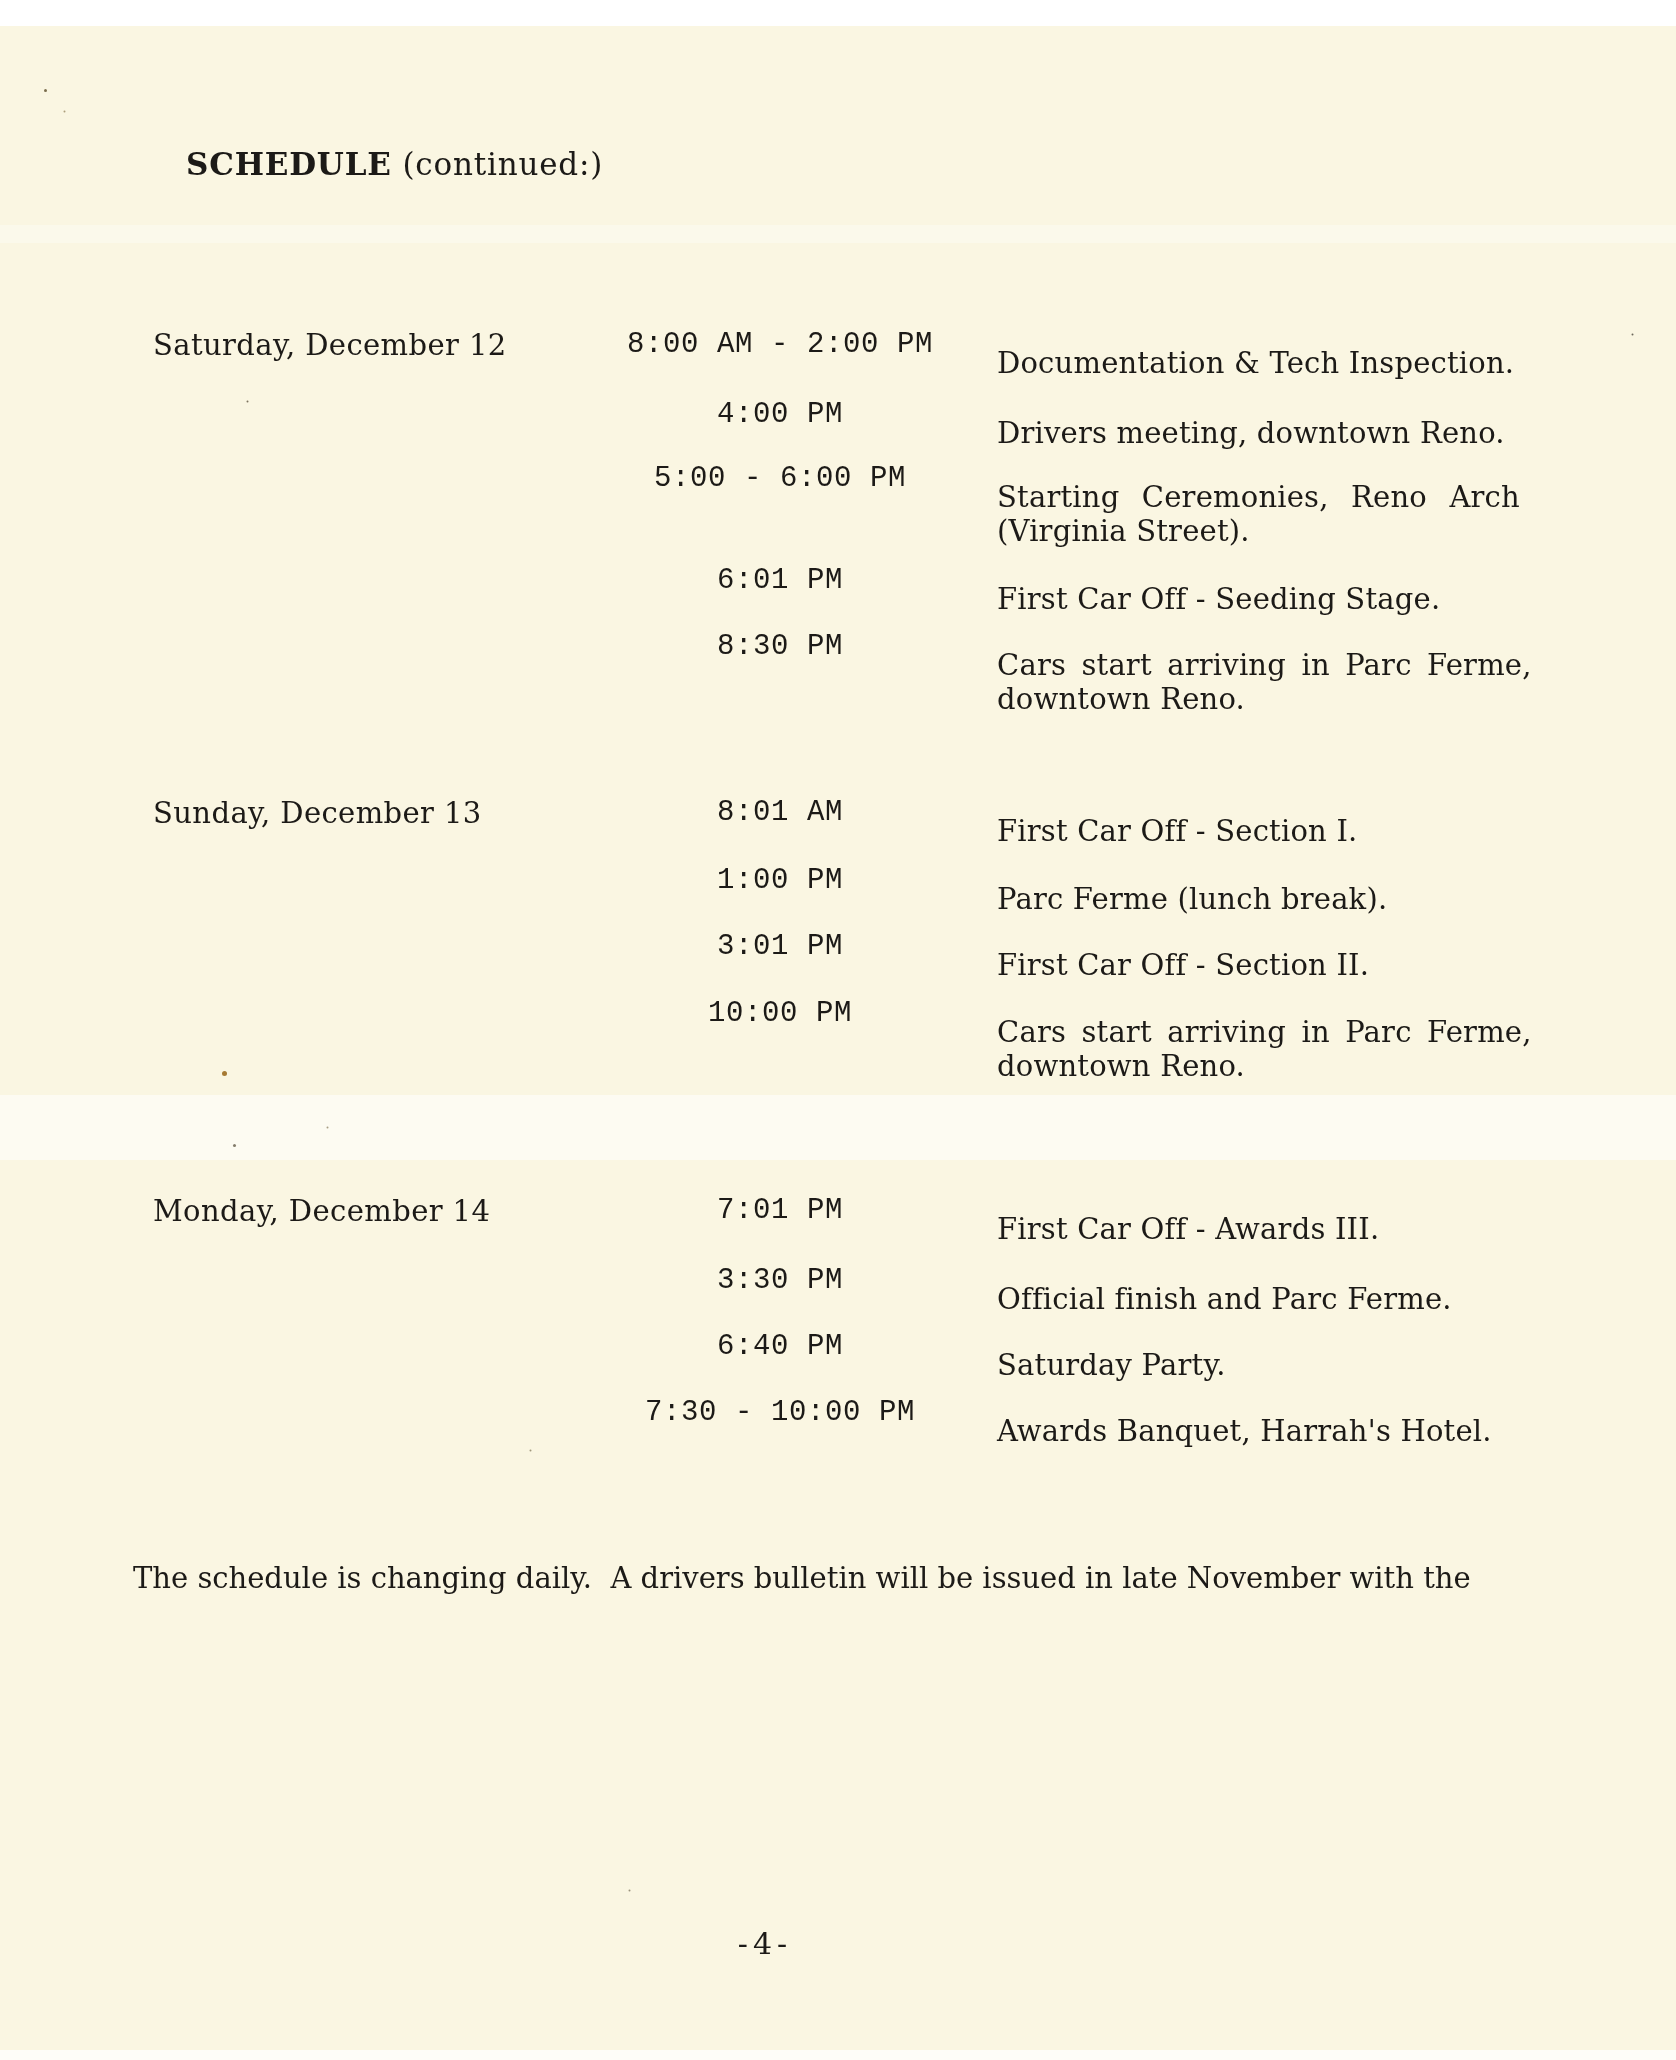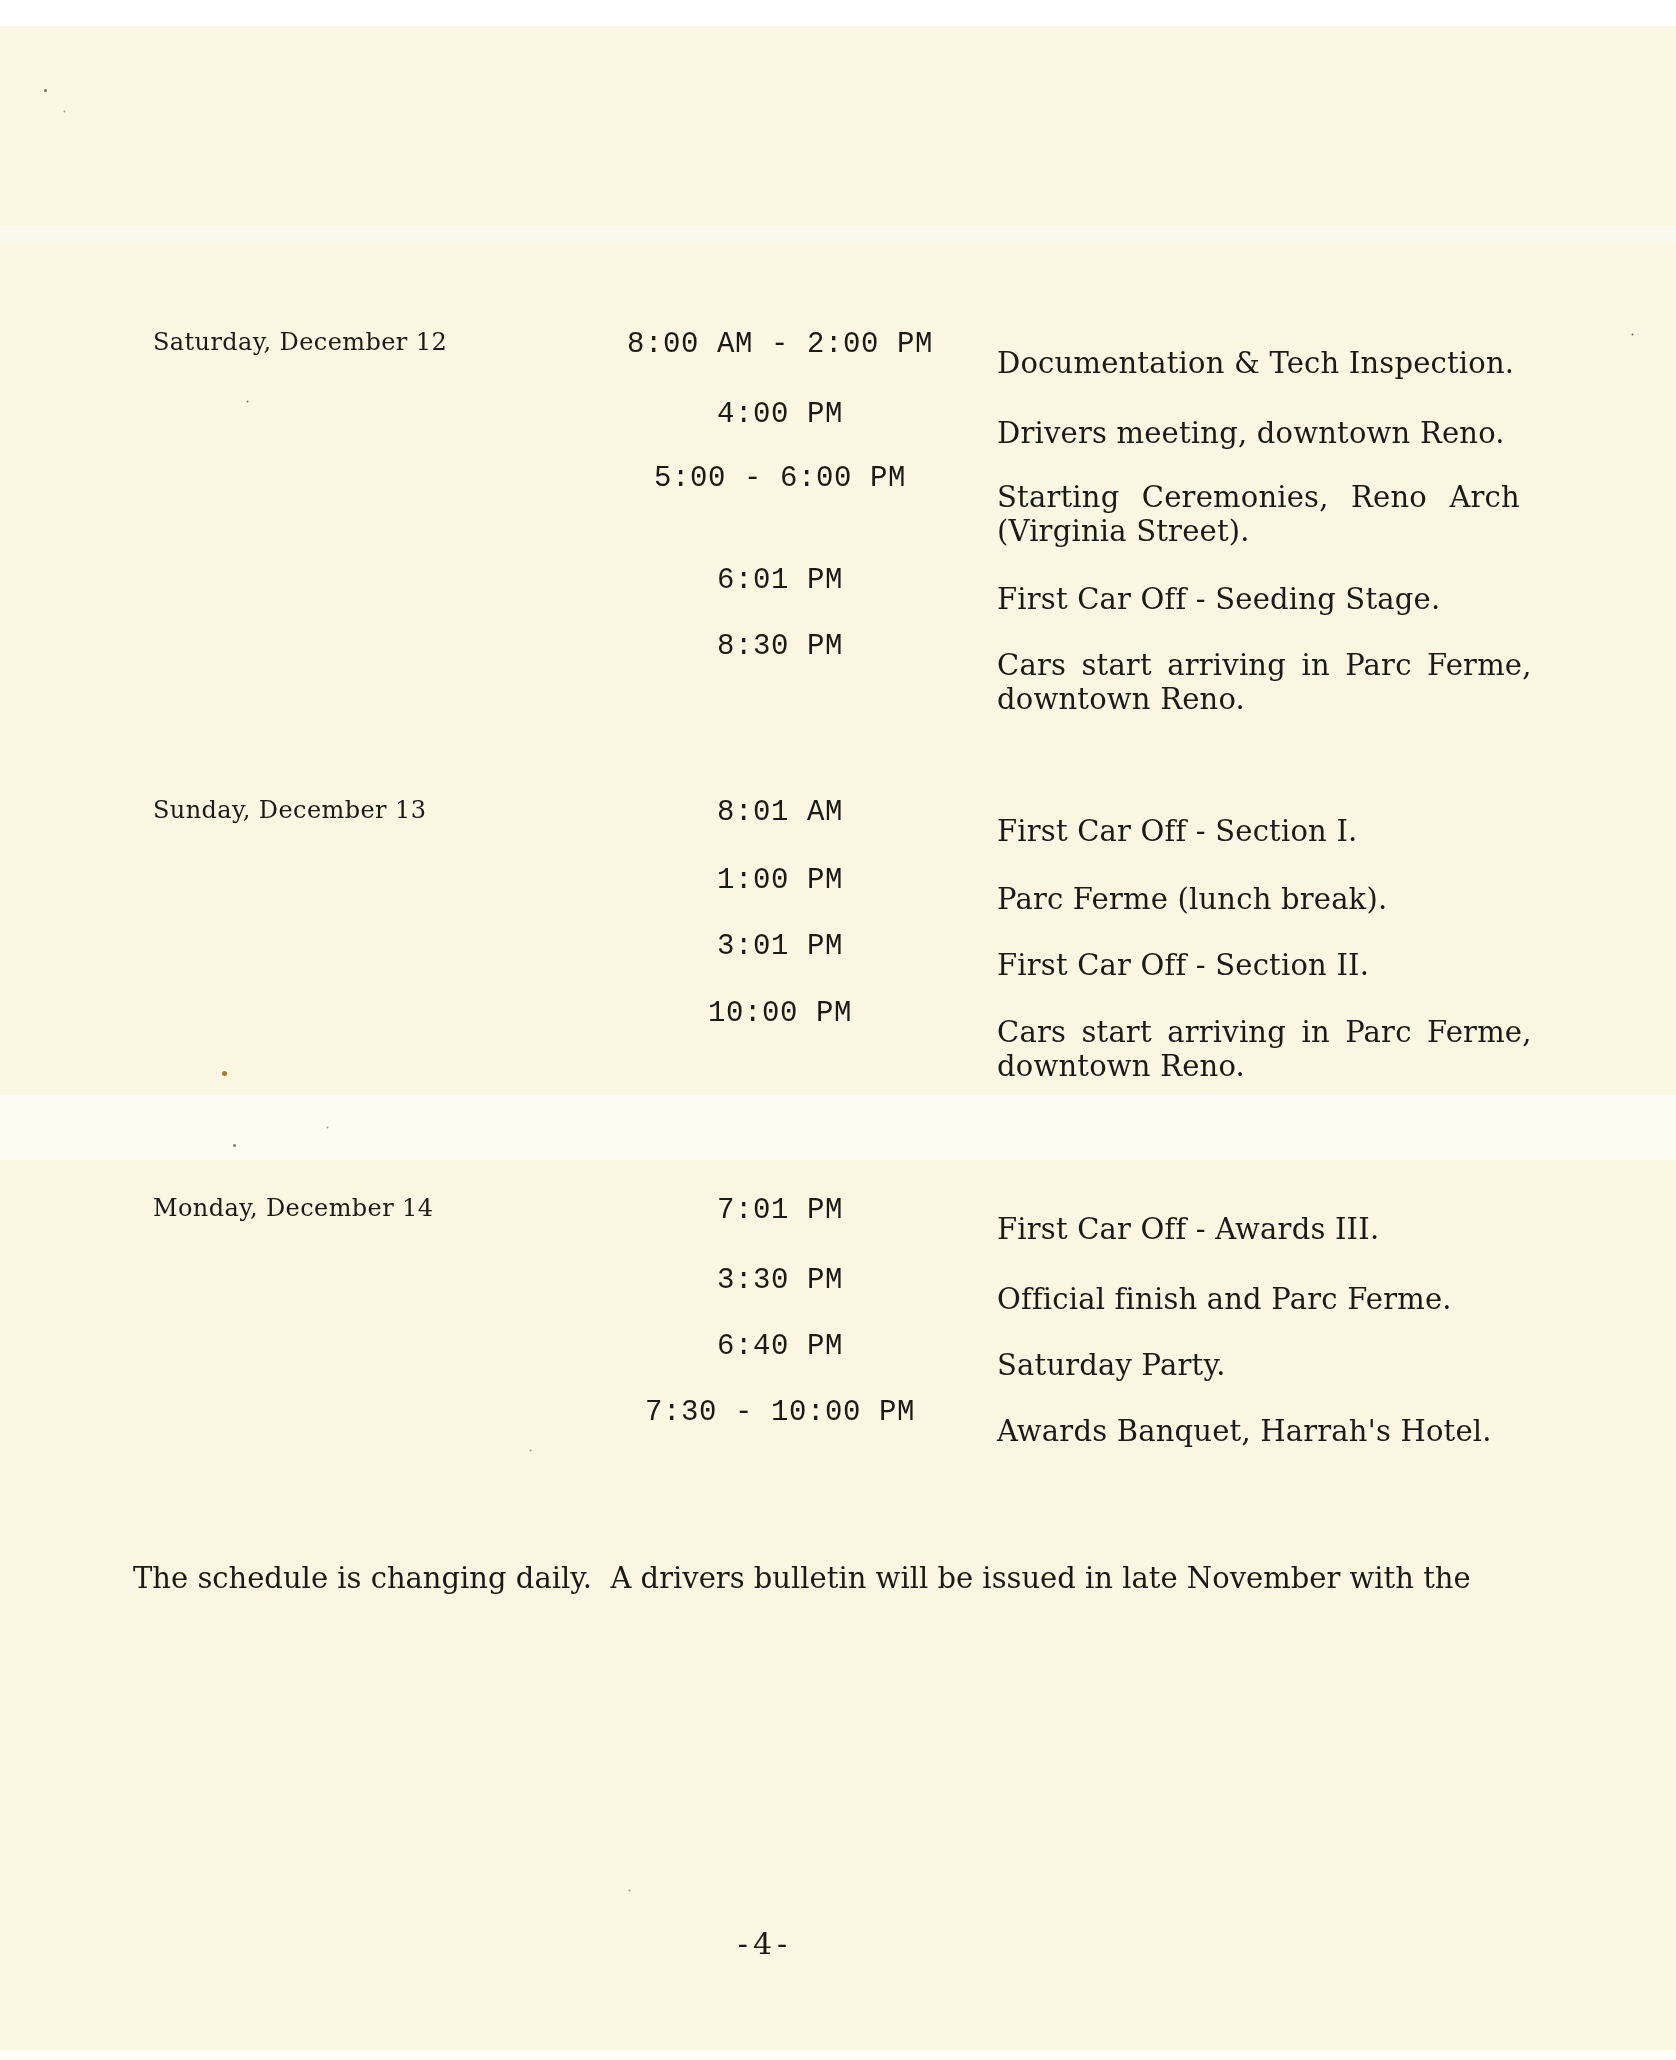--- a/index.html
+++ b/index.html
@@ -25,21 +25,21 @@
       23px -672px 0 -1.5px rgba(70,60,40,.7),
       896px -646px 0 -1.5px rgba(70,60,40,.6),
       10px 72px 0 -1px rgba(80,70,50,.7),
       103px 54px 0 -1.5px rgba(110,95,60,.6),
       1234px 500px 0 -1.5px rgba(70,60,45,.7),
       306px 377px 0 -1.5px rgba(100,88,55,.6),
       405px 817px 0 -1.5px rgba(90,80,55,.6);
   }
   .title{position:absolute;left:186px;top:146px;font-size:31px;letter-spacing:.8px;white-space:nowrap;}
   .title .t-main{font-weight:700;}
-  .day-label{position:absolute;left:153px;top:0;font-size:24px;letter-spacing:.4px;white-space:nowrap;}
+  .day-label{position:absolute;left:153px;top:0;font-size:29px;letter-spacing:.4px;white-space:nowrap;}
   .row{position:absolute;left:0;width:1676px;}
   .time{
     position:absolute;left:615px;top:0;width:330px;
     font-size:29px;text-align:center;letter-spacing:.6px;white-space:nowrap;font-family:Liberation Mono, monospace;
   }
   .desc{
     position:absolute;left:997px;top:18px;width:575px;
     font-size:29px;line-height:34px;letter-spacing:.2px;white-space:pre-line;
   }
   .ws-wide::first-line{word-spacing:13px;}
@@ -51,20 +51,21 @@
 </head>
 <body>
 
 <div class="paper">
   <div class="top-strip"></div>
   <div class="scan-band"></div>
   <div class="scan-band2"></div>
   <div class="bottom-strip"></div>
   <div class="artifacts"></div>
 
+  <div class="title"><span class="t-main">SCHEDULE</span><span> (continued:)</span></div>
 
   <div class="row" style="top:328px">
     <div class="day-label">Saturday, December 12</div>
     <div class="time">8:00 AM - 2:00 PM</div>
     <div class="desc">Documentation &amp; Tech Inspection.</div>
   </div>
   <div class="row" style="top:398px">
     <div class="time">4:00 PM</div>
     <div class="desc">Drivers meeting, downtown Reno.</div>
   </div>

